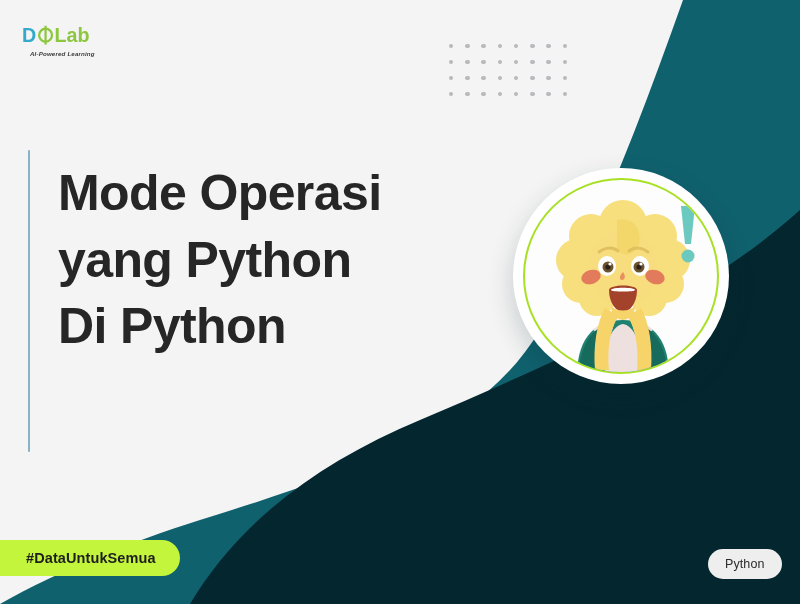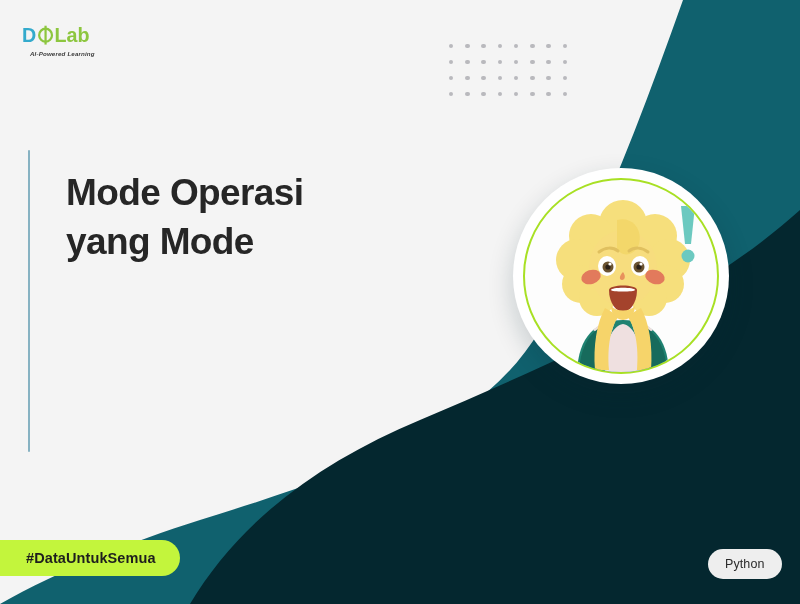--- a/index.html
+++ b/index.html
@@ -78,22 +78,22 @@
     background: #87b2c2;
     border-radius: 2px;
   }
 
   
   .headline {
     position: absolute;
     left: 58px;
     top: 160px;
     width: 400px;
-    margin: 8px;
-    font-size: 37px;
+    margin: 0;
+    font-size: 50px;
     line-height: 1.33;
     font-weight: 800;
     letter-spacing: -0.6px;
     color: #262626;
   }
   .headline span { display: block; }
 
   
   .hashtag-pill {
     position: absolute;
@@ -202,21 +202,22 @@
       <i></i>
       <i></i>
       <i></i>
       <i></i>
   </div>
 
   <div class="accent-rule"></div>
 
   <h1 class="headline">
     <span>Mode Operasi</span>
-    <span>yang Mode</span>
+    <span>yang Python</span>
+    <span>Di Python</span>
   </h1>
 
   <div class="badge">
     <div class="badge-ring">
       <svg class="badge-art" viewBox="0 0 196 196" aria-hidden="true">
 
         <path d="M52,196 C52,158 70,140 98,140 C126,140 144,158 144,196 Z" fill="#1f8271"></path>
 
         <path d="M80,196 C78,166 86,146 98,144 C110,146 118,166 116,196 Z" fill="#efe0e0"></path>
 

